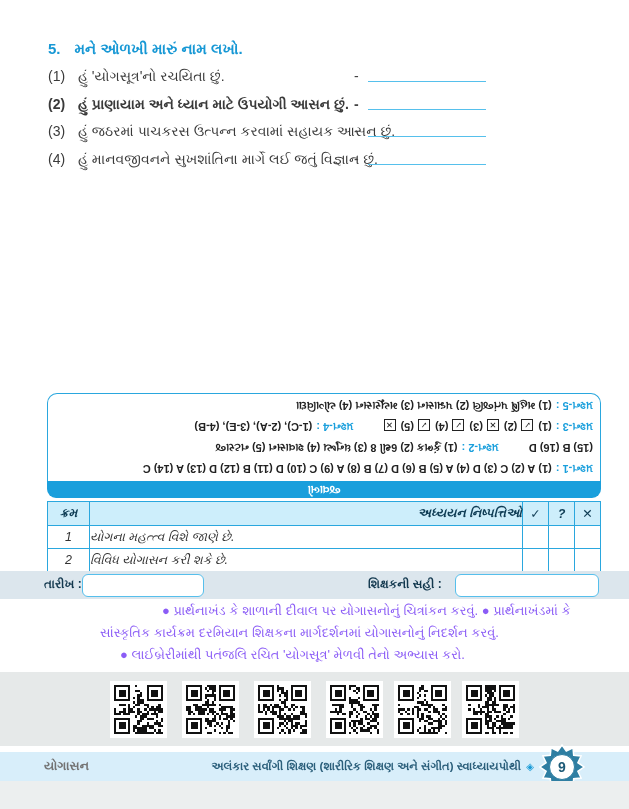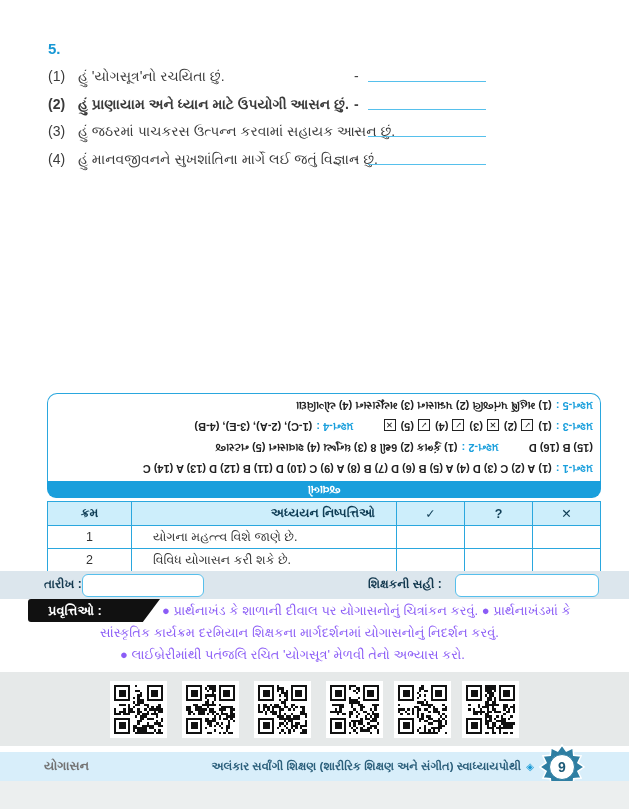--- a/index.html
+++ b/index.html
@@ -25,21 +25,21 @@
                color:#222;font-weight:600;white-space:nowrap;overflow:hidden;}
   .ans-label{color:#1a9fdc;font-weight:bold;margin-right:4px;}
   .ans-text{margin-right:4px;}
   .ans-gap{display:inline-block;width:26px;}
   .ans-box{display:inline-block;width:10px;height:10px;border:1.2px solid #222;
            font-size:8.5px;line-height:10px;text-align:center;vertical-align:-1px;
            margin:0 4px 0 1px;font-weight:bold;}
 
   
   .lt{position:absolute;left:47px;top:501px;width:554px;border-collapse:collapse;table-layout:fixed;}
-  .lt th,.lt td{border:1.4px solid #2aa7de;padding:0 21px;}
+  .lt th,.lt td{border:1.4px solid #2aa7de;padding:0 0;font-style:italic;}
   .lt th{background:#cdeefb;color:#0f3d55;font-size:12.5px;height:23px;text-align:right;}
   .lt td{font-size:12.5px;height:22px;color:#333;background:#fff;}
   .c-no{width:41px;text-align:center!important;}
   .c-sym{width:25px;text-align:center!important;font-weight:bold;font-size:13px;}
   .lt td.c-no{text-align:center;}
 
   
   .date-band{position:absolute;left:0;top:571px;width:629px;height:28px;background:#dce6ed;padding-left:24px;}
   .band-label{position:absolute;top:6px;font-size:12px;font-weight:bold;color:#12384e;}
   .band-box{position:absolute;top:3px;height:21px;background:#fff;border:1.4px solid #56bfec;
@@ -70,20 +70,21 @@
   .gear-badge{position:absolute;left:539px;top:744px;width:46px;height:46px;}
   .bottom-strip{position:absolute;left:0;top:781px;width:629px;height:28px;background:#ecefef;}
 </style>
 </head>
 <body>
 
 <div class="page">
 
   <div class="q5-head">
     <span>5.</span>
+    <span>મને ઓળખી મારું નામ લખો.</span>
   </div>
   <div>
       <div class="q-item" style="top: 68px;"><span class="qnum">(1)</span><span>હું 'યોગસૂત્ર'નો રચયિતા છું.</span><span class="qdash">-</span><span class="ans-line-blank"></span></div>
       <div class="q-item" style="top: 96px; font-weight: bold;"><span class="qnum">(2)</span><span>હું પ્રાણાયામ અને ધ્યાન માટે ઉપયોગી આસન છું.</span><span class="qdash">-</span><span class="ans-line-blank"></span></div>
       <div class="q-item" style="top: 123px;"><span class="qnum">(3)</span><span>હું જઠરમાં પાચકરસ ઉત્પન્ન કરવામાં સહાયક આસન છું.</span><span class="qdash">-</span><span class="ans-line-blank"></span></div>
       <div class="q-item" style="top: 151px;"><span class="qnum">(4)</span><span>હું માનવજીવનને સુખશાંતિના માર્ગે લઈ જતું વિજ્ઞાન છું.</span><span class="qdash">-</span><span class="ans-line-blank"></span></div>
     </div>
 
   <div class="answers-wrap">
     <div class="ansbox-title">
@@ -125,23 +126,20 @@
       </tbody>
   </table>
 
   <div class="date-band">
     <span class="band-label" style="left:44px;">તારીખ :</span>
     <span class="band-box" style="left:82px;width:120px;"></span>
     <span class="band-label" style="left:368px;">શિક્ષકની સહી :</span>
     <span class="band-box" style="left:455px;width:142px;"></span>
   </div>
 
-  <div class="act-ribbon">
-    <span>પ્રવૃત્તિઓ :</span>
-  </div>
   <div class="act-text">
     <span class="act-spacer"></span>
     <span>● પ્રાર્થનાખંડ કે શાળાની દીવાલ પર યોગાસનોનું ચિત્રાંકન કરવું.  ● પ્રાર્થનાખંડમાં કે સાંસ્કૃતિક કાર્યક્રમ દરમિયાન શિક્ષકના માર્ગદર્શનમાં યોગાસનોનું નિદર્શન કરવું.</span>
     <div class="act-line3">● લાઈબ્રેરીમાંથી પતંજલિ રચિત 'યોગસૂત્ર' મેળવી તેનો અભ્યાસ કરો.</div>
   </div>
 
   <div class="qr-band">
       <div class="qr-tile" style="left: 110px;">
         <svg viewBox="0 0 21 21" shape-rendering="crispEdges" xmlns="http://www.w3.org/2000/svg">
           <rect x="9" y="0" width="1" height="1" fill="#111"></rect>

